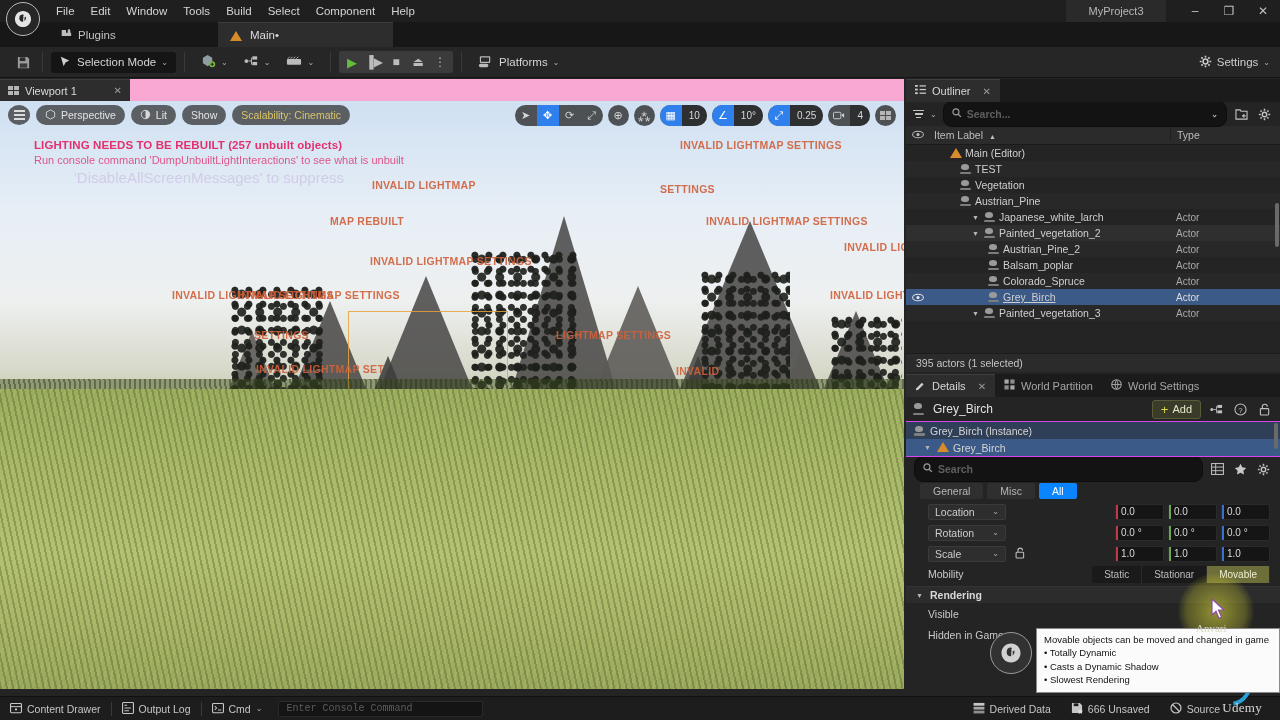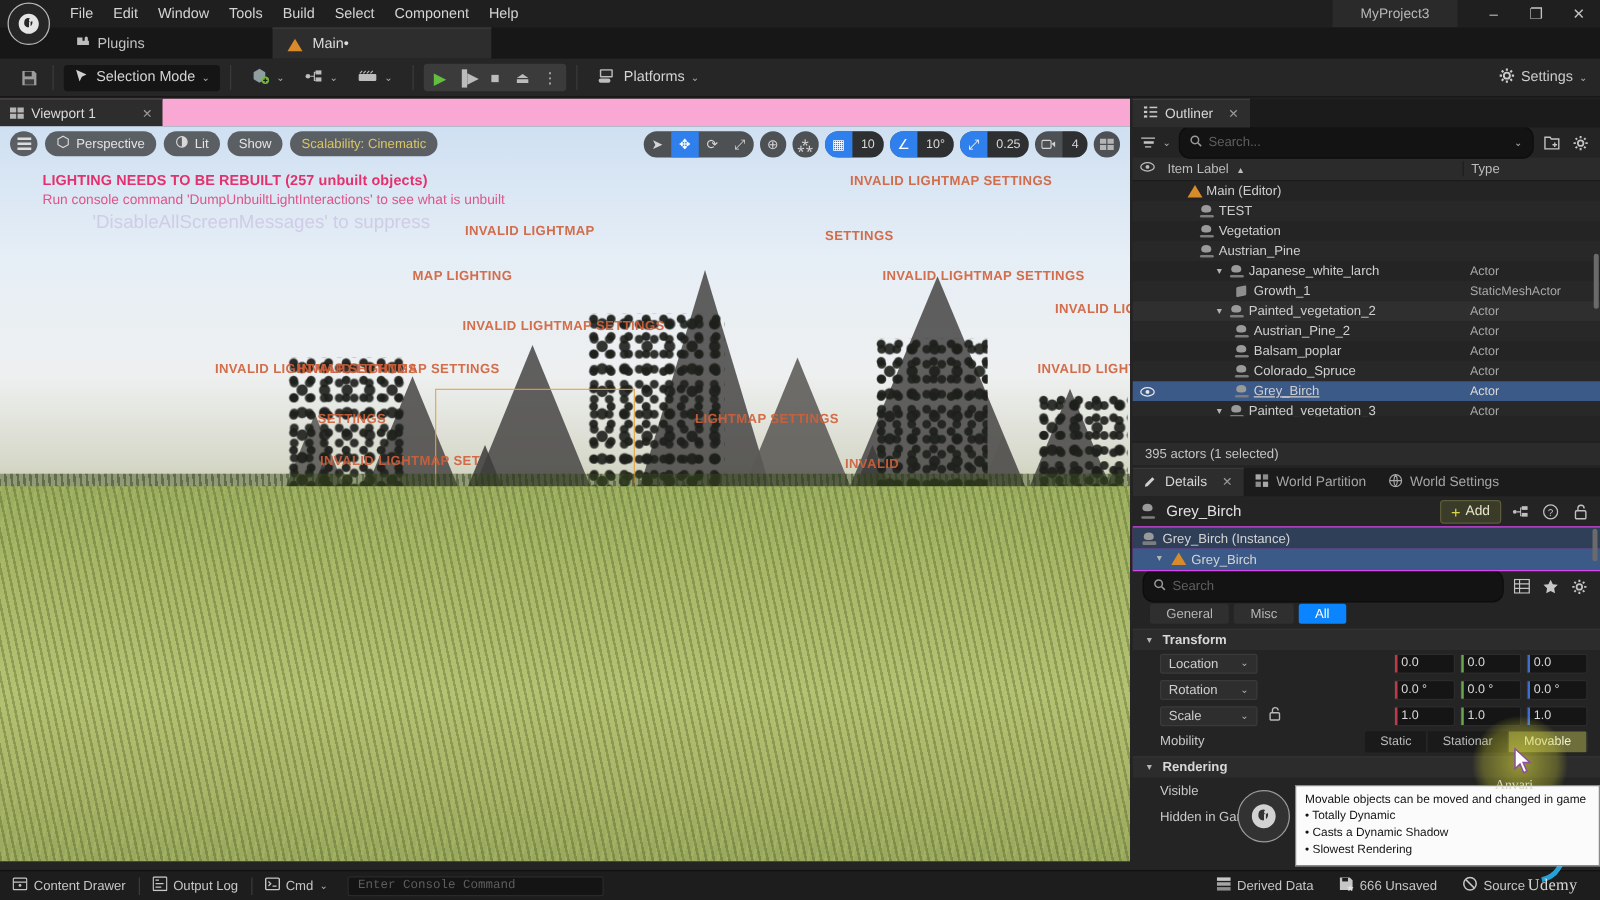--- a/index.html
+++ b/index.html
@@ -244,21 +244,21 @@
   .panel-tab .x { margin-left: 6px; font-size: 10px; color: #9a9a9a; }
   .ol-searchrow {
     height: 24px; display: flex; align-items: center; gap: 6px;
     padding: 0 7px; background: #242424;
   }
   .filter-ico { display: flex; flex-direction: column; gap: 1.8px; align-items: center; }
   .filter-ico i { background: #c4c4c4; height: 1.6px; display: block; }
   .search-box {
     flex: 1; height: 18px; background: #131313; border-radius: 9px;
     display: flex; align-items: center; gap: 5px; padding: 12px 8px;
-    font-size: 10.5px; color: #5f5f5f; border: 1px solid #0d0d0d;
+    font-size: 10.5px; color: #5f5f5f; border: 1px solid #0d0d0d; font-weight: bold;
   }
   .ico-btn {
     width: 17px; height: 17px; display: flex; align-items: center;
     justify-content: center; color: #c3c3c3; font-size: 11px;
   }
   .ol-header {
     height: 19px; background: #2b2b2b; display: flex; align-items: center;
     font-size: 10.5px; color: #bdbdbd; border-bottom: 1px solid #1b1b1b;
   }
   .ol-header .eye { width: 24px; text-align: center; }
@@ -602,21 +602,21 @@
     <div class="tree-dark" style="left:700px; top:170px; width:90px; height:150px;"></div>
     <div class="tree-dark" style="left:830px; top:215px; width:72px; height:130px;"></div>
 
     <div class="sel-outline" style="left:348px; top:210px; width:160px; height:210px; border-radius:0;"></div>
     <div class="sel-outline" style="left:395px; top:395px; width:22px; height:40px;"></div>
 
     <div class="vp-grass-dark"></div>
     <div class="vp-grass"></div>
 
     <div class="invalid" style="left:680px; top:38px;">INVALID LIGHTMAP SETTINGS</div>
-    <div class="invalid" style="left:330px; top:114px;">MAP LIGHTING</div>
+    <div class="invalid" style="left:330px; top:114px;">MAP REBUILT</div>
     <div class="invalid" style="left:372px; top:78px;">INVALID LIGHTMAP</div>
     <div class="invalid" style="left:706px; top:114px;">INVALID LIGHTMAP SETTINGS</div>
     <div class="invalid" style="left:660px; top:82px;">SETTINGS</div>
     <div class="invalid" style="left:370px; top:154px;">INVALID LIGHTMAP SETTINGS</div>
     <div class="invalid" style="left:238px; top:188px;">INVALID LIGHTMAP SETTINGS</div>
     <div class="invalid" style="left:172px; top:188px;">INVALID LIGHTMAP SETTINGS</div>
     <div class="invalid" style="left:556px; top:228px;">LIGHTMAP SETTINGS</div>
     <div class="invalid" style="left:844px; top:140px;">INVALID LIGHT</div>
     <div class="invalid" style="left:676px; top:264px;">INVALID</div>
     <div class="invalid" style="left:256px; top:262px;">INVALID LIGHTMAP SET</div>
@@ -801,28 +801,20 @@
       </div>
       <div class="ol-row">
         <div class="eye"></div>
         <div class="lbl" style="padding-left:42px">
           <span class="arrow-d">▼</span>
           <span class="actor-ico"></span>
           <span>Japanese_white_larch</span>
         </div>
         <div class="type">Actor</div>
       </div>
-      <div class="ol-row alt">
-        <div class="eye"></div>
-        <div class="lbl" style="padding-left:58px">
-          <span class="mesh-ico"></span>
-          <span>Growth_1</span>
-        </div>
-        <div class="type">StaticMeshActor</div>
-      </div>
       <div class="ol-row" style="background:#2f2f2f">
         <div class="eye"></div>
         <div class="lbl" style="padding-left:42px">
           <span class="arrow-d">▼</span>
           <span class="actor-ico"></span>
           <span>Painted_vegetation_2</span>
         </div>
         <div class="type">Actor</div>
       </div>
       <div class="ol-row alt">
@@ -981,24 +973,20 @@
           </svg>
       </div>
     </div>
 
     <div class="det-tabs">
       <div class="dtab">General</div>
       <div class="dtab">Misc</div>
       <div class="dtab on">All</div>
     </div>
 
-    <div class="sect-hd">
-      <span class="arrow-d">▼</span>
-      <span>Transform</span>
-    </div>
 
     <div class="prop-row">
       <div class="prop-name">
         <div class="prop-combo">
           <span>Location</span>
           <span class="caret" style="margin-left:auto">⌄</span>
         </div>
       </div>
       <div class="vec3">
         <div class="numfield x">0.0</div>

